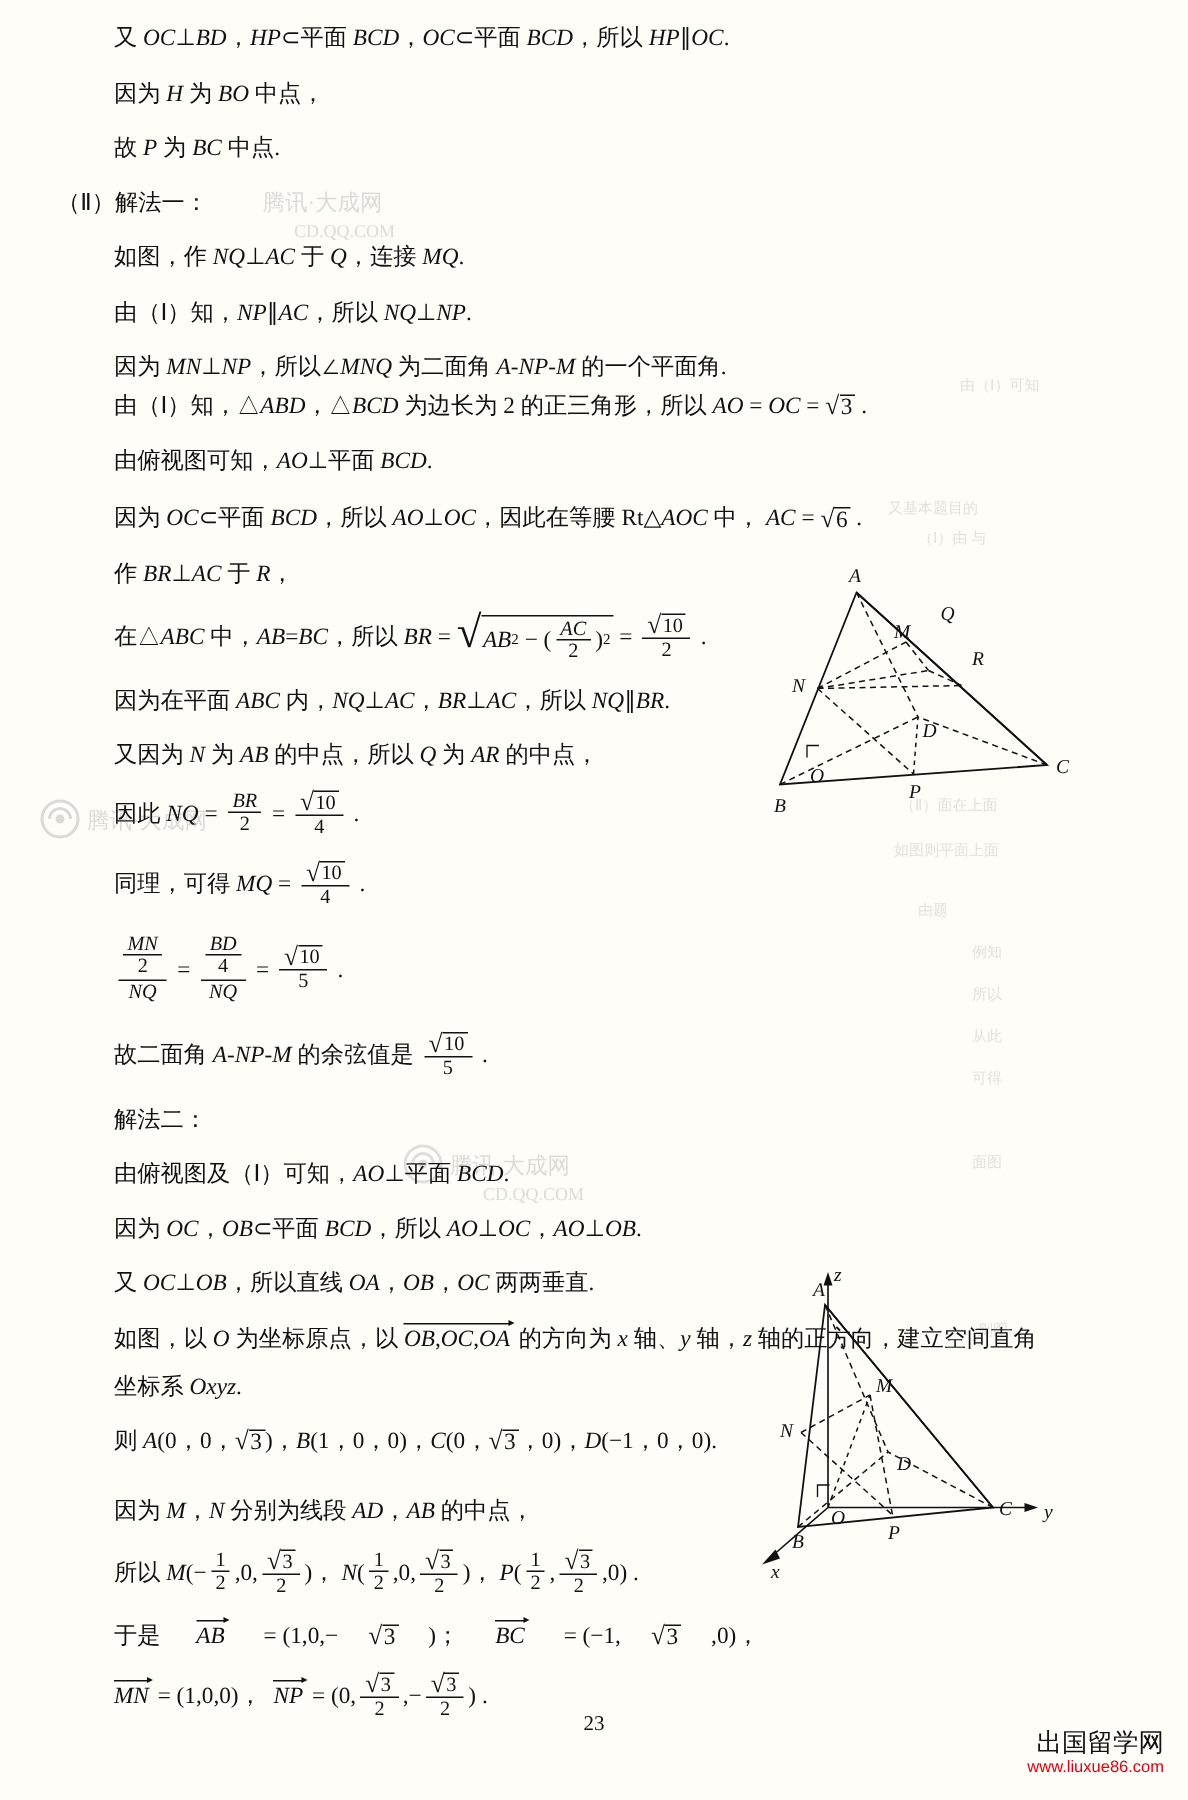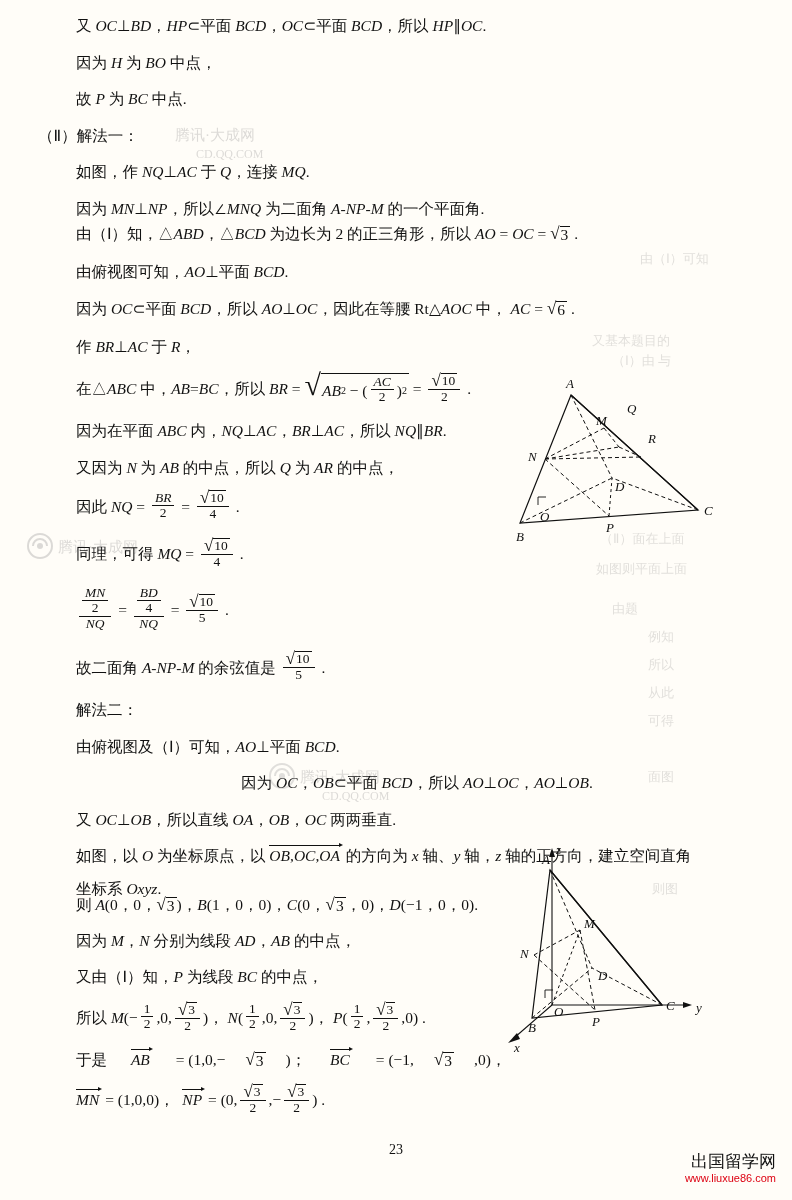--- a/index.html
+++ b/index.html
@@ -38,21 +38,21 @@
   .vecarrow::after{
     content:""; position:absolute; right:-1px; top:-5px; border-left:4px solid #111;
     border-top:2px solid transparent; border-bottom:2px solid transparent;
   }
 
   .pagenum { position:absolute; left:0; right:0; bottom:42px; text-align:center; font-size:14px; }
 
   
   .wm { position:absolute; color:rgba(140,140,140,0.30); font-size:15px; white-space:nowrap; pointer-events:none; }
   .wm-logo { position:absolute; pointer-events:none; opacity:.30; }
-  .ghost { position:absolute; color:rgba(120,120,120,0.22); font-size:13px; white-space:nowrap; pointer-events:none; }
+  .ghost { position:absolute; color:rgba(120,120,120,0.22); font-size:10px; white-space:nowrap; pointer-events:none; }
 
   .brand { position:absolute; right:16px; bottom:14px; text-align:right; line-height:1.25; }
   .brand .b1 { font-size:17px; color:#111; font-family:"Liberation Sans", sans-serif; }
   .brand .b2 { font-size:11px; color:#d01; font-family:"Liberation Sans", sans-serif; }
 
   .fig { position:absolute; }
   svg text { font-family:"Liberation Serif", serif; font-style:italic; font-size:13px; fill:#111; }
 </style>
 </head>
 <body>
@@ -101,20 +101,23 @@
   <div class="ln indent1" style="margin-top:21px;">
     故 <i class="it">P</i> 为 <i class="it">BC</i> 中点.
   </div>
   <div class="ln" style="margin-top:21px; padding-left:4px;">
     （Ⅱ）解法一：
   </div>
   <div class="ln indent1" style="margin-top:21px;">
     如图，作 <i class="it">NQ</i>⊥<i class="it">AC</i> 于 <i class="it">Q</i>，连接 <i class="it">MQ</i>.
   </div>
   <div class="ln indent1" style="margin-top:21px;">
+    由（Ⅰ）知，<i class="it">NP</i>∥<i class="it">AC</i>，所以 <i class="it">NQ</i>⊥<i class="it">NP</i>.
+  </div>
+  <div class="ln indent1" style="margin-top:21px;">
     因为 <i class="it">MN</i>⊥<i class="it">NP</i>，所以∠<i class="it">MNQ</i> 为二面角 <i class="it">A</i>-<i class="it">NP</i>-<i class="it">M</i> 的一个平面角.
   </div>
   <div class="ln indent1 row" style="margin-top:9px;">
     <span>由（Ⅰ）知，△<i class="it">ABD</i>，△<i class="it">BCD</i> 为边长为 2 的正三角形，所以 <i class="it">AO</i> = <i class="it">OC</i> =&nbsp;</span>
     <span class="sqrt">
         <span class="rad">√</span>
         <span class="bar">3</span>
       </span>
       <span>&nbsp;.</span>
   </div>
@@ -224,52 +227,49 @@
         <span class="den">5</span>
       </span>
     <span>&nbsp;.</span>
   </div>
   <div class="ln indent1" style="margin-top:19px;">
     解法二：
   </div>
   <div class="ln indent1" style="margin-top:21px;">
     由俯视图及（Ⅰ）可知，<i class="it">AO</i>⊥平面 <i class="it">BCD</i>.
   </div>
-  <div class="ln indent1" style="margin-top:21px;text-align:center;">
+  <div class="ln indent1" style="margin-top:21px;">
     因为 <i class="it">OC</i>，<i class="it">OB</i>⊂平面 <i class="it">BCD</i>，所以 <i class="it">AO</i>⊥<i class="it">OC</i>，<i class="it">AO</i>⊥<i class="it">OB</i>.
   </div>
   <div class="ln indent1" style="margin-top:21px;">
     又 <i class="it">OC</i>⊥<i class="it">OB</i>，所以直线 <i class="it">OA</i>，<i class="it">OB</i>，<i class="it">OC</i> 两两垂直.
   </div>
   <div class="ln indent1 row" style="margin-top:21px;">
     <span>如图，以 <i class="it">O</i> 为坐标原点，以&nbsp;</span>
     <span class="vecbar vecarrow" style="padding-right:2px;"><i class="it">OB</i>,<i class="it">OC</i>,<i class="it">OA</i></span>
     <span>&nbsp;的方向为 <i class="it">x</i> 轴、<i class="it">y</i> 轴，<i class="it">z</i> 轴的正方向，建立空间直角</span>
   </div>
   <div class="ln indent1" style="margin-top:17px;">
     坐标系 <i class="it">Oxyz</i>.
   </div>
-  <div class="ln indent1 row" style="">
+  <div class="ln indent1 row" style="margin-top:19px;">
     <span>则 <i class="it">A</i>(0，0，</span>
       <span class="sqrt">
         <span class="rad">√</span>
         <span class="bar">3</span>
       </span>
       <span> )，<i class="it">B</i>(1，0，0)，<i class="it">C</i>(0，</span>
     <span class="sqrt">
         <span class="rad">√</span>
         <span class="bar">3</span>
       </span>
       <span> ，0)，<i class="it">D</i>(−1，0，0).</span>
   </div>
-  <div class="ln indent1" style="margin-top:19px;">
+  <div class="ln indent1" style="margin-top:31px;">
     因为 <i class="it">M</i>，<i class="it">N</i> 分别为线段 <i class="it">AD</i>，<i class="it">AB</i> 的中点，
-  </div>
-  <div class="ln indent1" style="margin-top:21px;">
-    又由（Ⅰ）知，<i class="it">P</i> 为线段 <i class="it">BC</i> 的中点，
   </div>
   <div class="ln indent1 row" style="margin-top:17px;">
     <span>所以 <i class="it">M</i>(−</span>
       <span class="frac">
         <span class="num">1</span>
         <span class="den">2</span>
       </span>
       <span>,0,</span>
     <span class="frac">
         <span class="num"><span class="sqrt">

